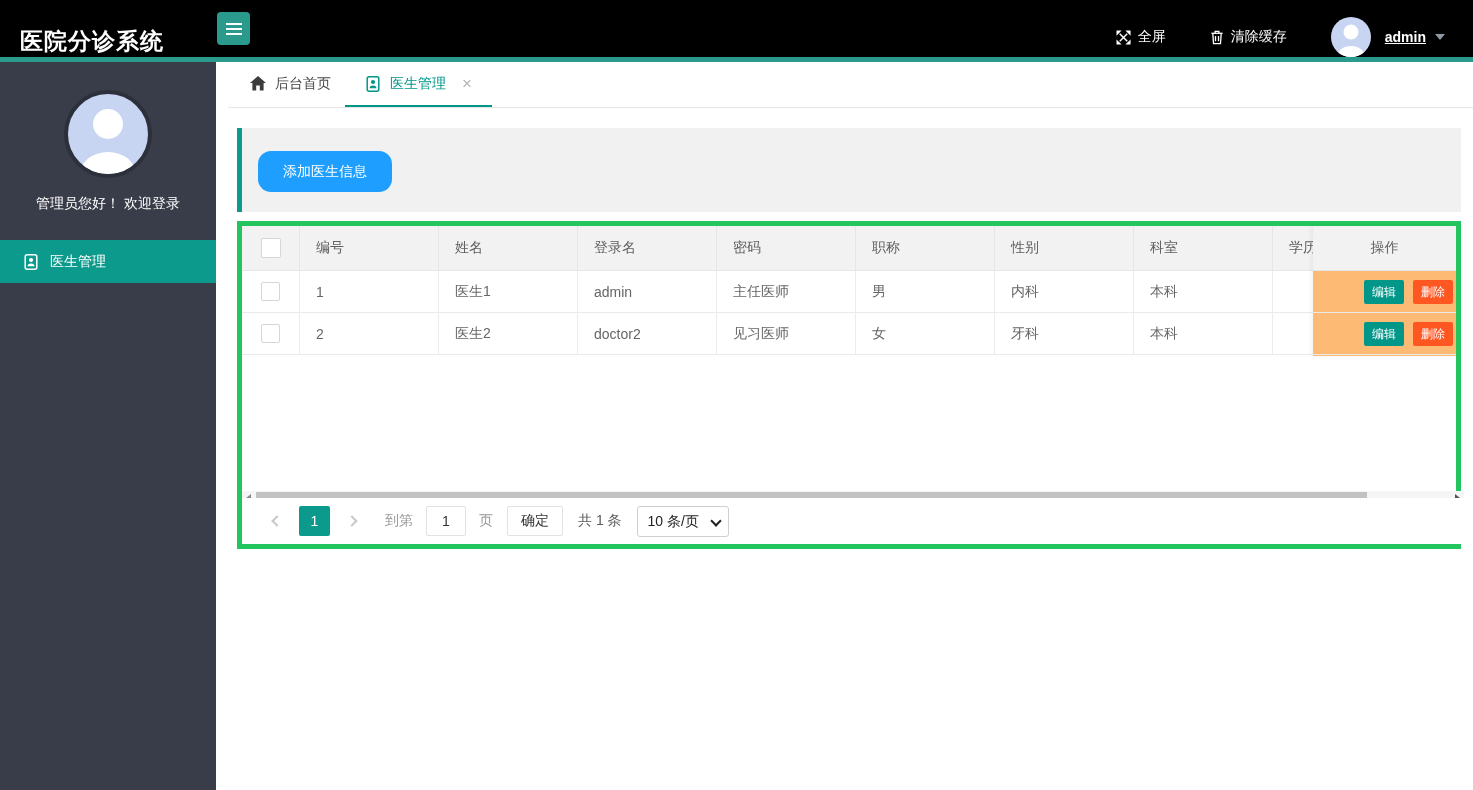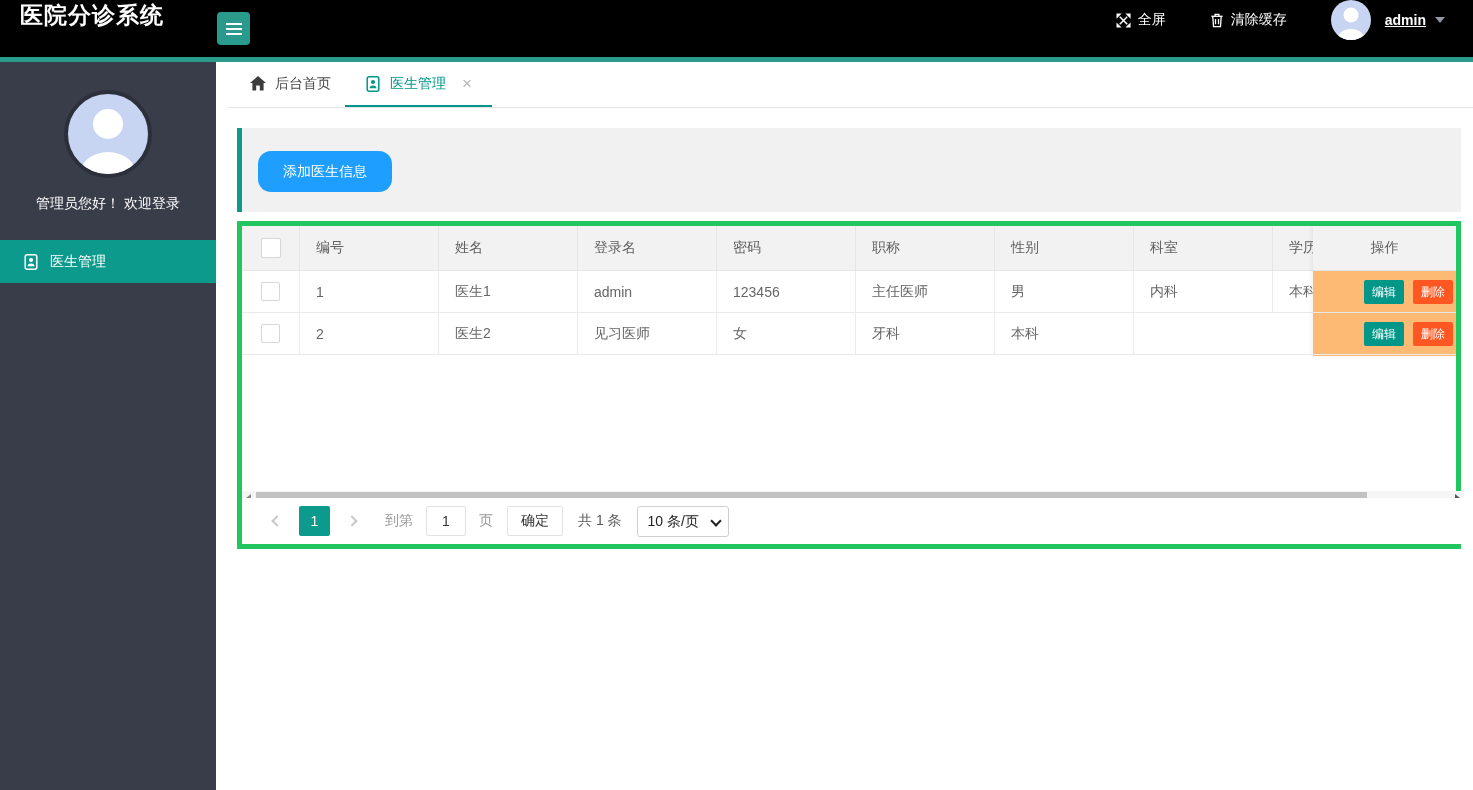--- a/index.html
+++ b/index.html
@@ -3,21 +3,21 @@
 <meta charset="utf-8">
 <style>
   * { margin:0; padding:0; box-sizing:border-box; }
   html,body { width:1473px; height:790px; }
   body {
     font-family:"Liberation Sans","DejaVu Sans",sans-serif;
     background:#ffffff; color:#333; overflow:hidden; position:relative;
   }
   
   .app-header { position:absolute; top:0; left:0; width:1473px; height:57px;
-    background:#000; display:flex; align-items:flex-start; z-index:10; }
+    background:#000; display:flex; align-items:flex-end; z-index:10; }
   .app-title { color:#fff; font-size:23px; font-weight:bold; padding-left:20px;
     width:196px; letter-spacing:1px; white-space:nowrap; }
   .menu-toggle { position:absolute; left:217px; top:12px; width:33px; height:33px;
     background:#2a9a8d; border:none; border-radius:4px; cursor:pointer;
     display:flex; flex-direction:column; justify-content:center; align-items:center; gap:3px; }
   .menu-toggle .bar { width:16px; height:2px; background:#fff; }
   .header-right { margin-left:auto; display:flex; align-items:center; padding-right:28px; color:#fff; font-size:14px; }
   .header-action { display:flex; align-items:center; gap:7px; cursor:pointer; margin-left:44px; color:#fff; background:none; border:none; font-size:14px; }
   .user-menu { display:flex; align-items:center; margin-left:44px; cursor:pointer;text-decoration:underline; }
   .avatar-sm { width:40px; height:40px; border-radius:50%; background:#c7d4f2; position:relative; overflow:hidden; flex:none; }
@@ -223,33 +223,33 @@
       <div class="th">学历</div>
     </div>
 
     <div class="tr grid-row">
       <div class="td cb">
         <span class="checkbox"></span>
       </div>
       <div class="td">1</div>
       <div class="td">医生1</div>
       <div class="td">admin</div>
-      <div class="td">123456</div>
       <div class="td">主任医师</div>
       <div class="td">男</div>
       <div class="td">内科</div>
       <div class="td">本科</div>
     </div>
 
     <div class="tr grid-row">
       <div class="td cb">
         <span class="checkbox"></span>
       </div>
       <div class="td">2</div>
       <div class="td">医生2</div>
+      <div class="td">doctor2</div>
       <div class="td">见习医师</div>
       <div class="td">女</div>
       <div class="td">牙科</div>
       <div class="td">本科</div>
     </div>
 
     <div class="op-col">
       <div class="op-th">操作</div>
       <div class="op-tr">
         <button class="btn-edit">编辑</button>

